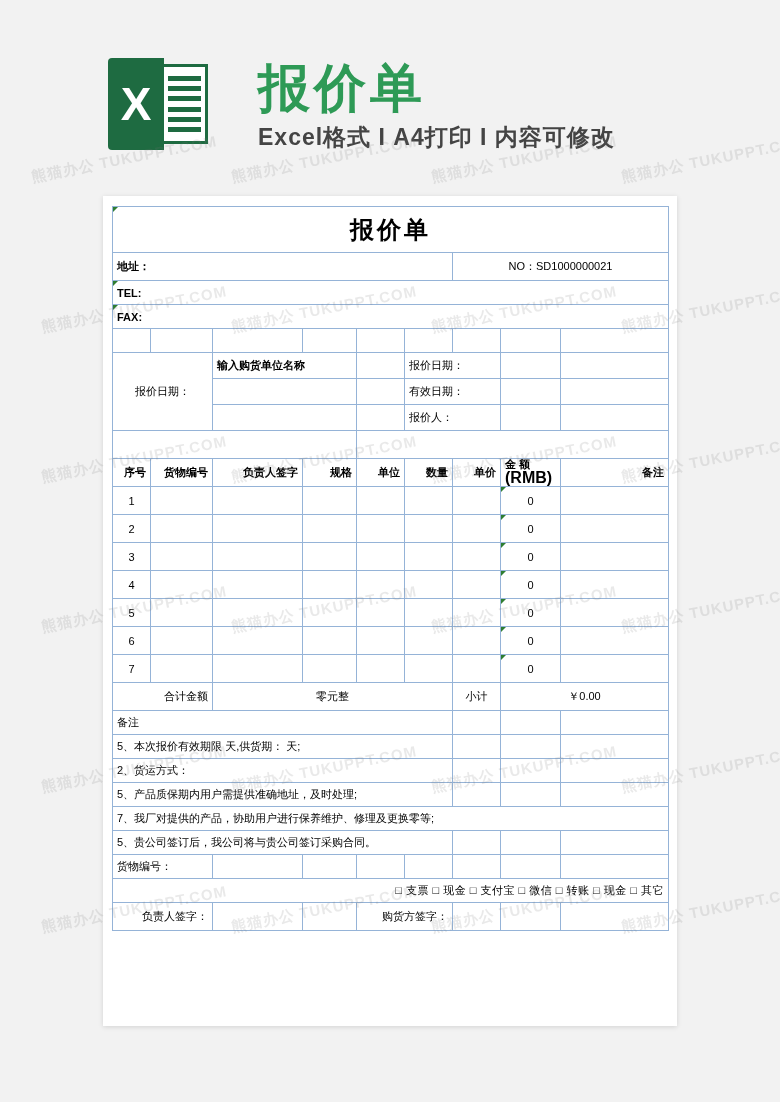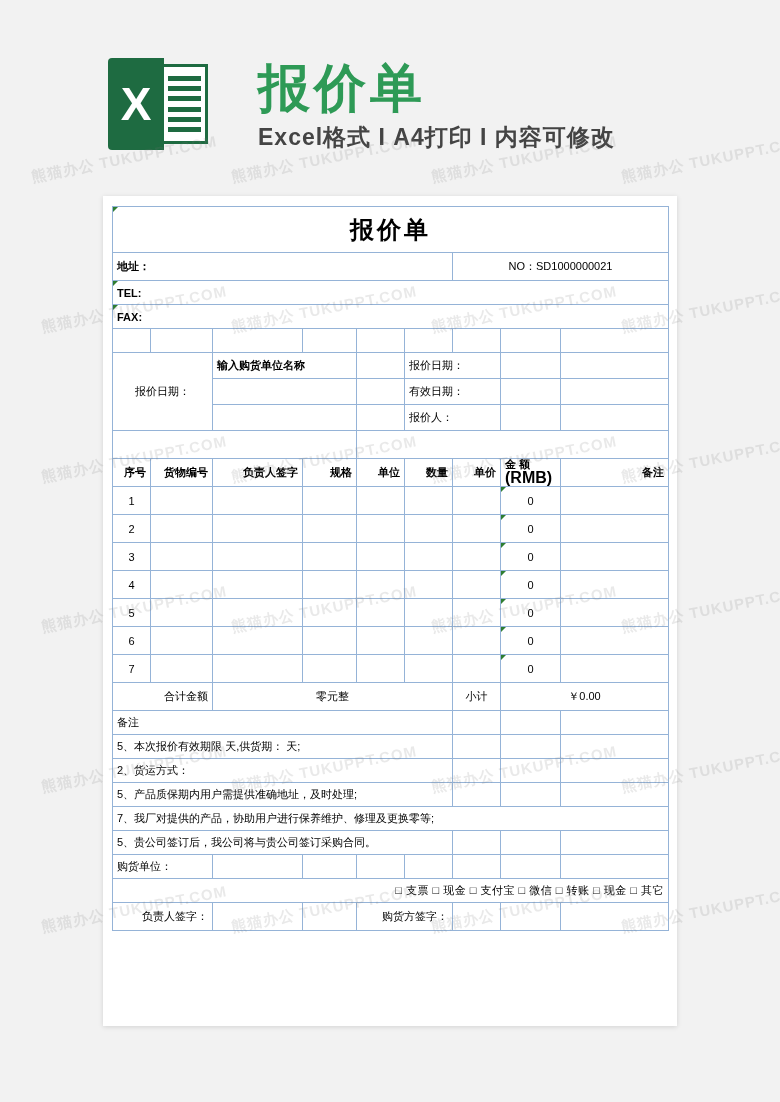--- a/index.html
+++ b/index.html
@@ -338,21 +338,21 @@
         </tr>
 
         <tr>
           <td class="white note h24" colspan="6">5、贵公司签订后，我公司将与贵公司签订采购合同。</td>
           <td class="white h24"></td>
           <td class="white h24"></td>
           <td class="white h24"></td>
         </tr>
 
         <tr>
-          <td class="fill note h24" colspan="2">购货单位：</td>
+          <td class="fill note h24" colspan="2">货物编号：</td>
           <td class="fill h24"></td>
           <td class="fill h24"></td>
           <td class="fill h24"></td>
           <td class="fill h24"></td>
           <td class="fill h24"></td>
           <td class="fill h24"></td>
           <td class="fill h24"></td>
         </tr>
 
         <tr>

